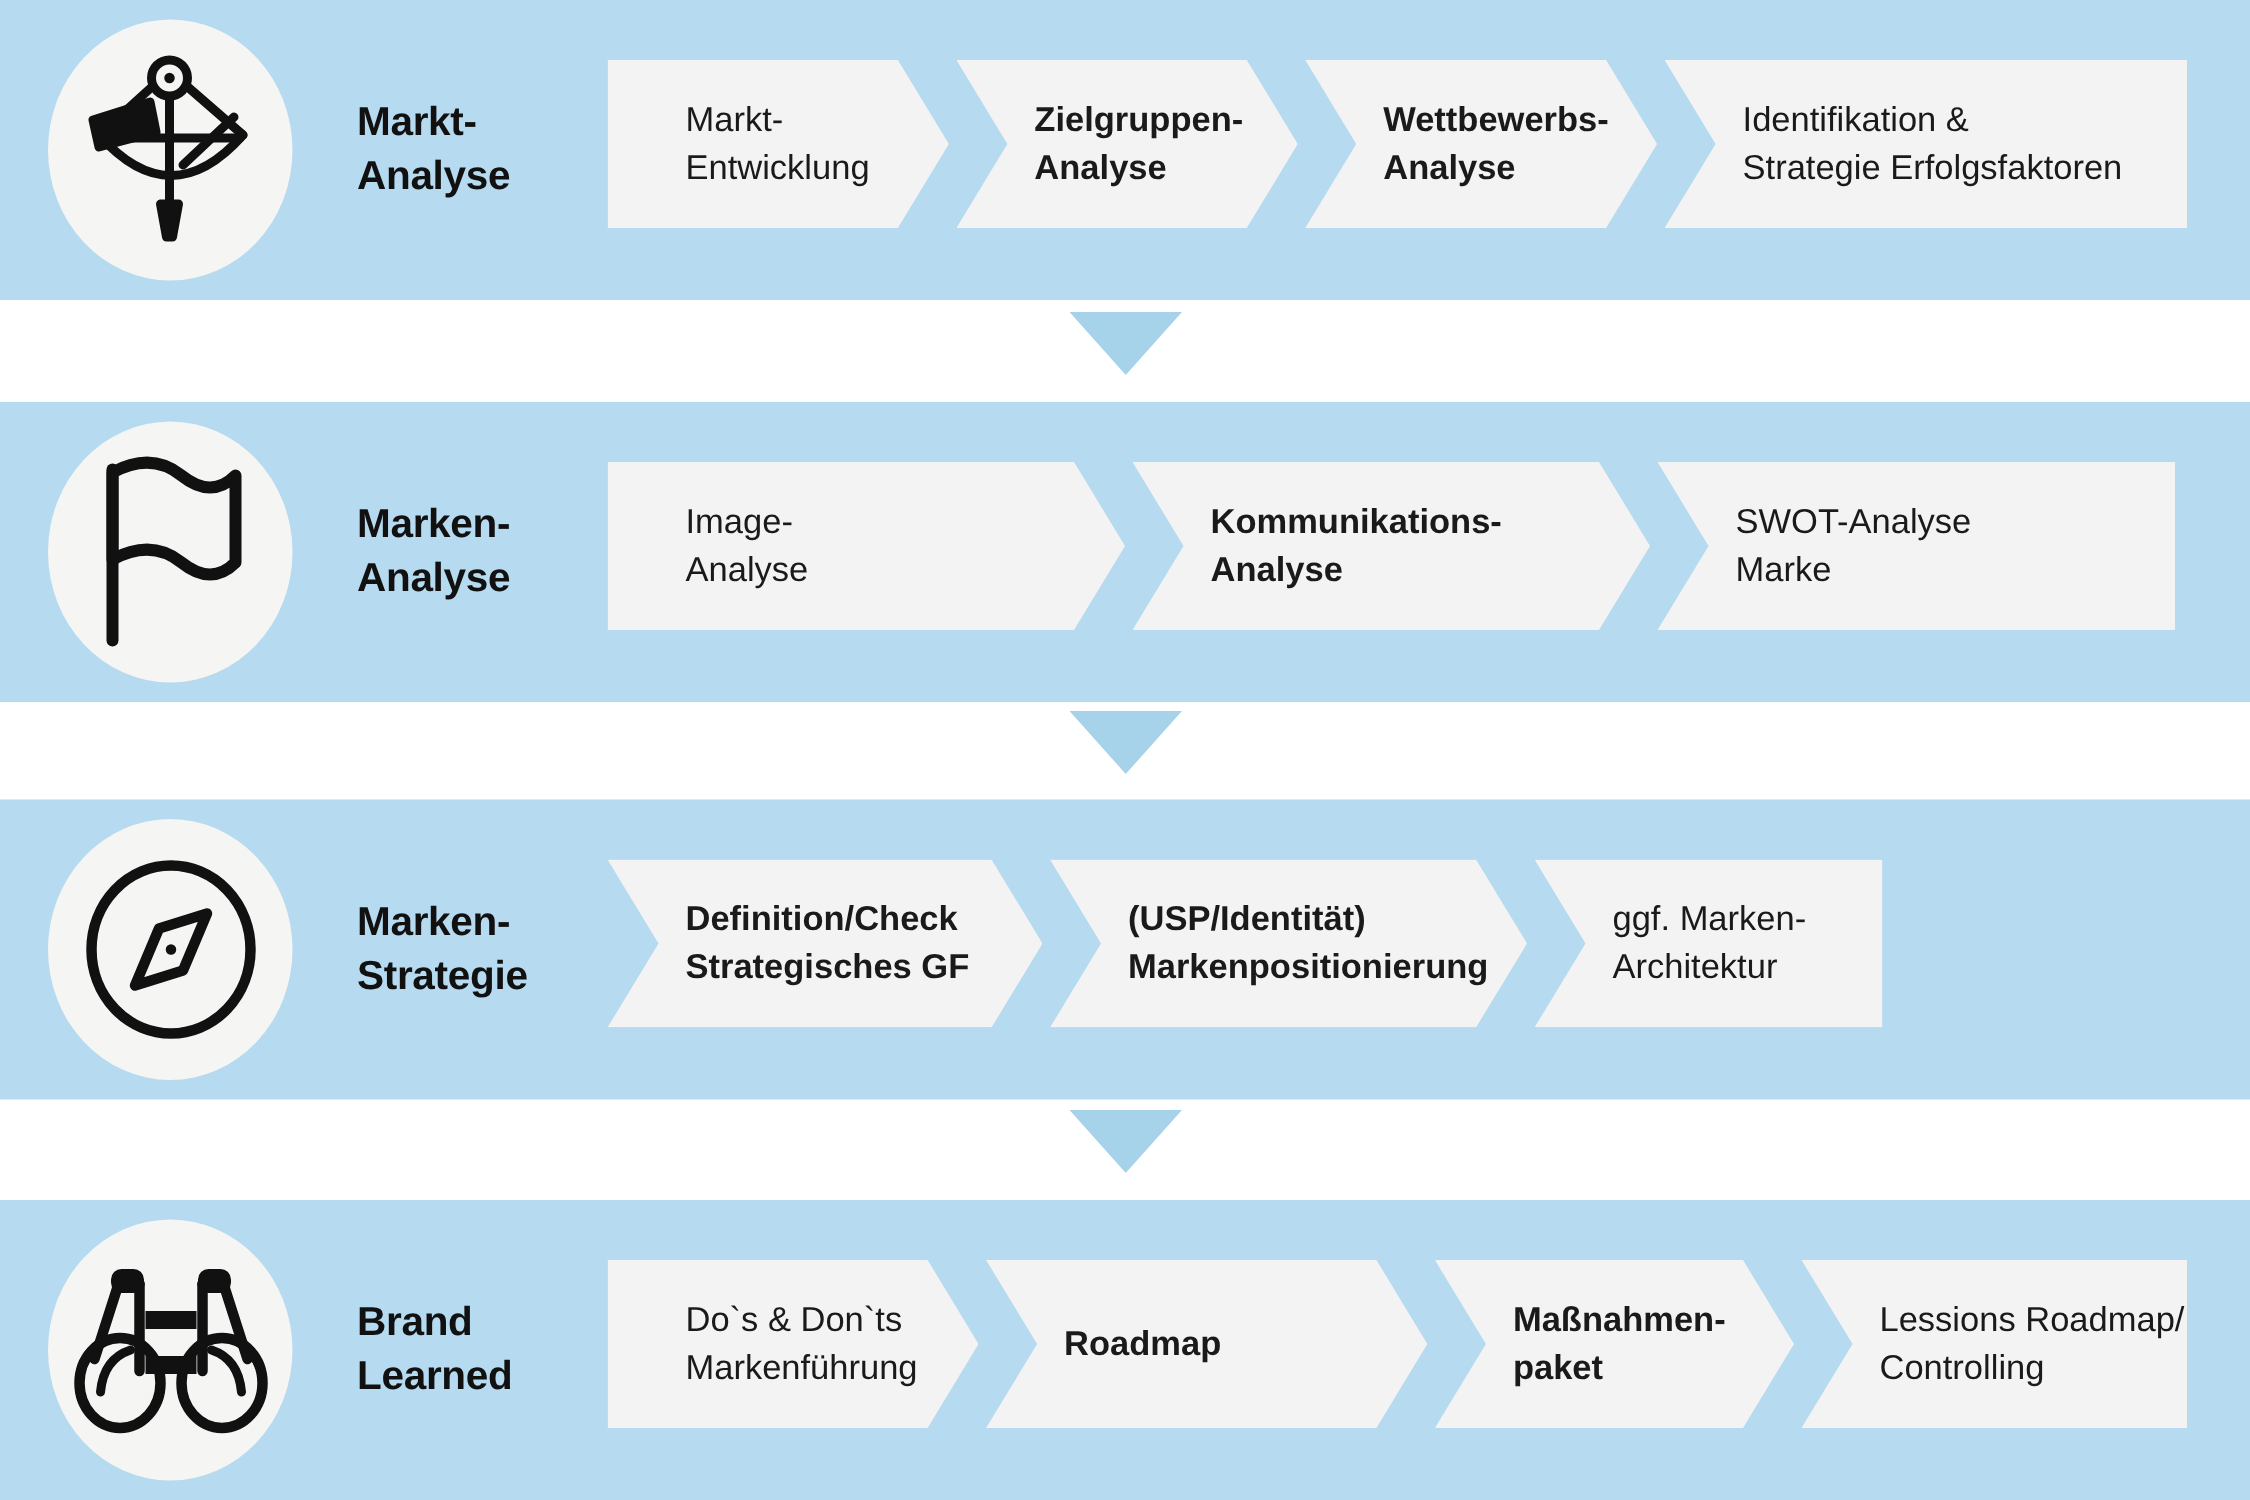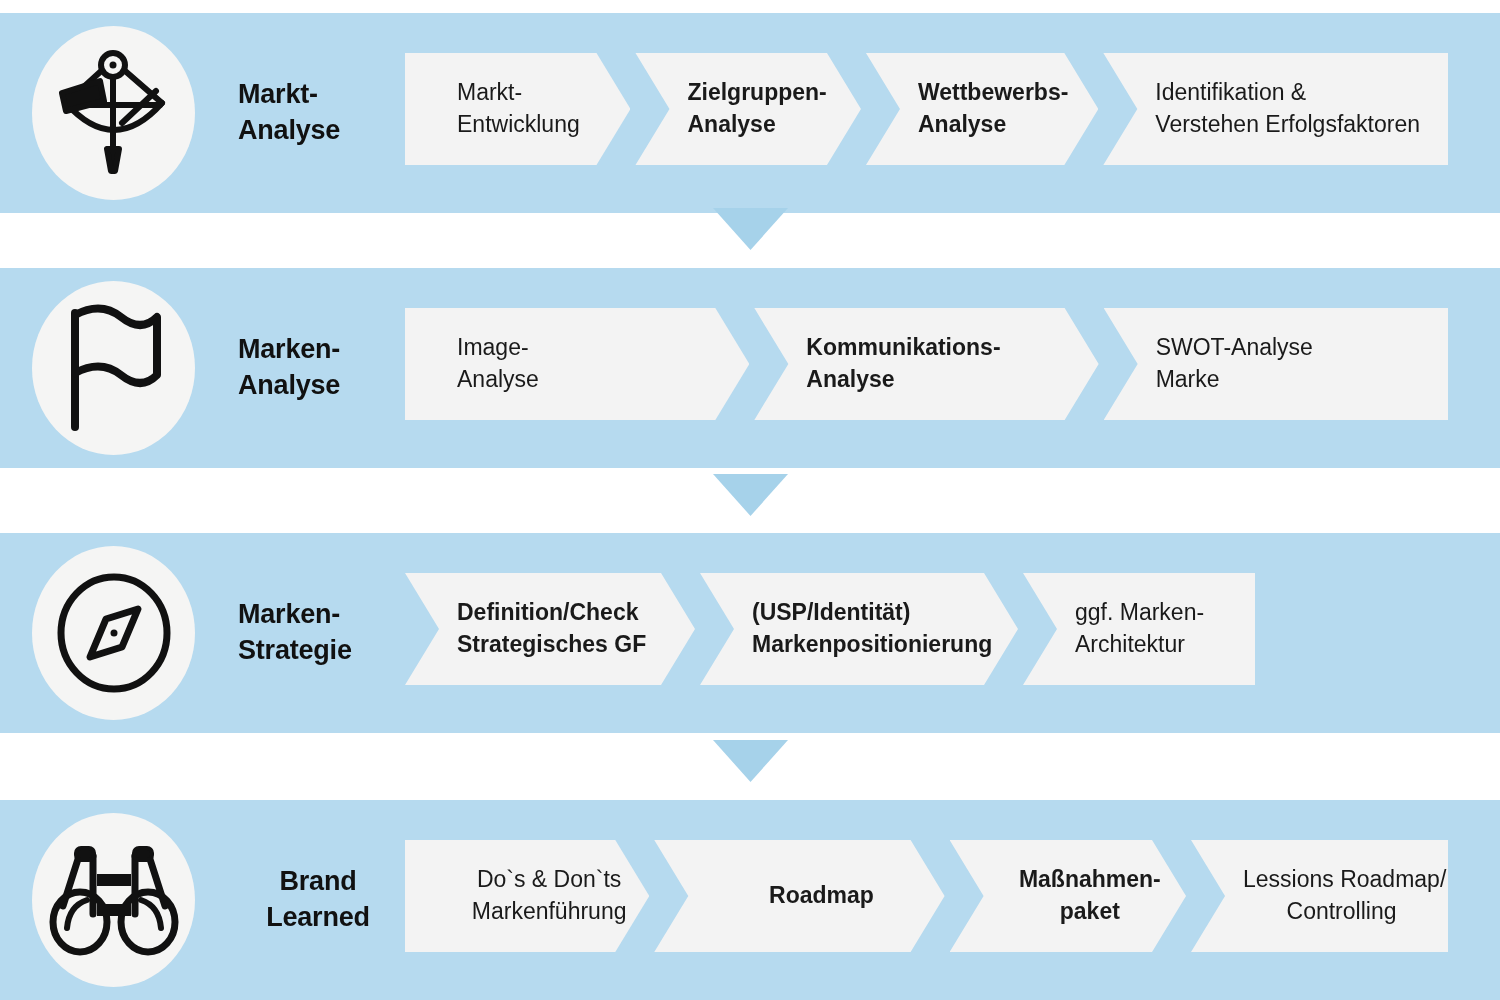--- a/index.html
+++ b/index.html
@@ -21,24 +21,24 @@
   }
 
   
   .band {
     position: absolute;
     left: 0;
     width: 1500px;
     height: 200px;
     background: #b6daef;
   }
-  .band.r0 { top: 13px; }
+  .band.r0 { top: 0px; }
   .band.r1 { top: 268px; }
   .band.r2 { top: 533px; }
-  .band.r3 { top: 800px; text-align: center; }
+  .band.r3 { top: 800px; }
 
   
   .badge {
     position: absolute;
     left: 32px;
     top: 13px;
     width: 163px;
     height: 174px;
     border-radius: 50%;
     background: #f5f5f4;
@@ -83,21 +83,21 @@
     display: flex;
     flex-direction: column;
     justify-content: center;
     color: #1a1a1a;
     font-size: 23px;
     line-height: 1.38;
     padding-left: 52px;
     padding-right: 8px;
     margin-right: 5px;
   }
-  .chev:last-child { margin-right: 12px; }
+  .chev:last-child { margin-right: 2px; }
   
   .chev.first {
     padding-left: 52px;
     clip-path: polygon(0 0, calc(100% - 34px) 0, 100% 50%, calc(100% - 34px) 100%, 0 100%);
   }
   
   .chev.mid {
     clip-path: polygon(0 0, calc(100% - 34px) 0, 100% 50%, calc(100% - 34px) 100%, 0 100%, 34px 50%);
     font-weight: bold;
   }
@@ -165,21 +165,21 @@
       <div class="chev mid" style="width:228px">
         <span class="ln">Zielgruppen-</span>
         <span class="ln">Analyse</span>
       </div>
       <div class="chev mid" style="width:235px">
         <span class="ln">Wettbewerbs-</span>
         <span class="ln">Analyse</span>
       </div>
       <div class="chev last" style="width:349px">
         <span class="ln">Identifikation &amp;</span>
-        <span class="ln">Verstehen Erfolgsfaktoren</span>
+        <span class="ln">Strategie Erfolgsfaktoren</span>
       </div>
     </div>
   </div>
 
   <div class="down-arrow a0"></div>
 
   <div class="band r1">
 
     <div class="badge">
       <span>

